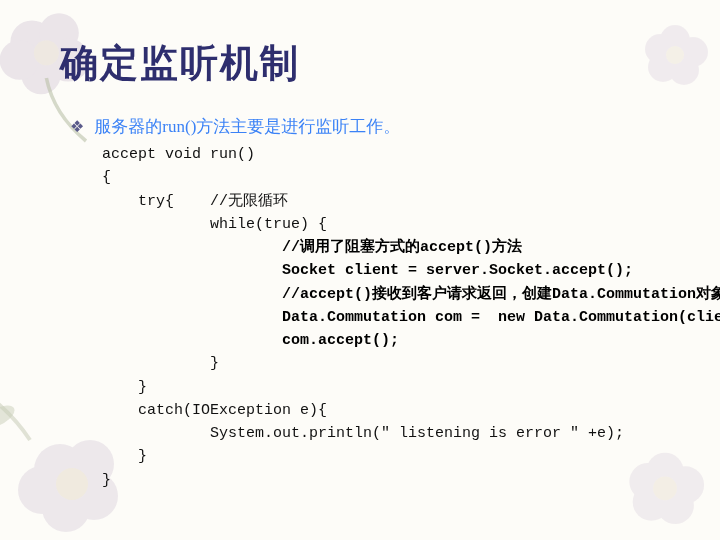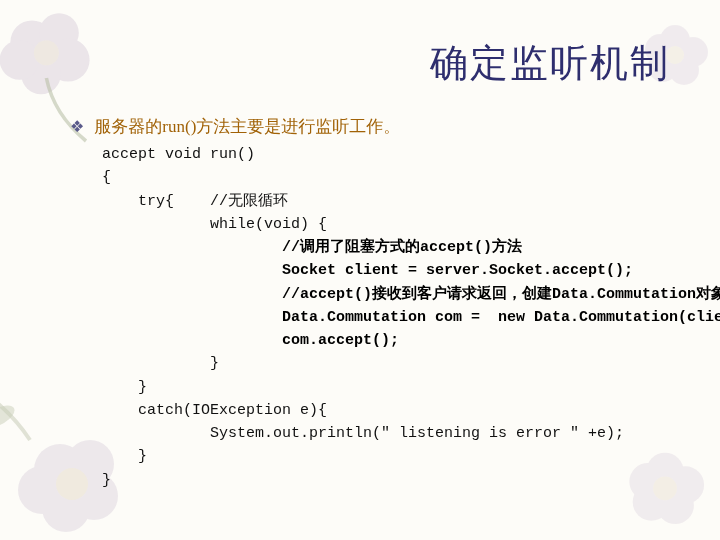--- a/index.html
+++ b/index.html
@@ -19,43 +19,43 @@
   .flower svg { display: block; }
   .slide {
     position: relative;
     width: 100%;
     height: 100%;
     padding: 38px 50px 20px 60px;
   }
   .title {
     font-family: "KaiTi", "STKaiti", serif;
     font-size: 38px;
-    font-weight: normal;
+    font-weight: bold;
     color: #2e2e6e;
-    text-align: right;
+    text-align: left;
     margin-bottom: 26px;
     letter-spacing: 2px;
   }
   .bullet-row {
     display: flex;
     align-items: flex-start;
     gap: 10px;
     margin-left: 10px;
     margin-bottom: 4px;
   }
   .bullet-marker {
     font-size: 16px;
     color: #5a5a8a;
     line-height: 24px;
     font-family: sans-serif;
   }
   .bullet-text {
     font-family: "SimSun", serif;
     font-size: 17px;
-    color: #a16207;
+    color: #3b82f6;
     line-height: 24px;
     text-align: right;
   }
   .code-block {
     font-family: "Courier New", "SimSun", monospace;
     font-size: 15px;
     line-height: 1.55;
     color: #111;
     white-space: pre;
     margin-left: 42px;
@@ -127,21 +127,21 @@
   <h1 class="title">确定监听机制</h1>
 
   <div class="bullet-row">
     <span class="bullet-marker">❖</span>
     <span class="bullet-text">服务器的run()方法主要是进行监听工作。</span>
   </div>
 
   <div class="code-block"><span>accept void run()</span>
 <span>{</span>
 <span>    try{    //无限循环</span>
-<span>            while(void) {</span>
+<span>            while(true) {</span>
 <span class="highlight">                    //调用了阻塞方式的accept()方法</span>
 <span class="highlight">                    Socket client = server.Socket.accept();</span>
 <span class="highlight">                    //accept()接收到客户请求返回，创建Data.Commutation对象</span>
 <span class="highlight">                    Data.Commutation com =  new Data.Commutation(client);</span>
 <span class="highlight">                    com.accept();</span>
 <span>            }</span>
 <span>    }</span>
 <span>    catch(IOException e){</span>
 <span>            System.out.println(" listening is error " +e);</span>
 <span>    }</span>

